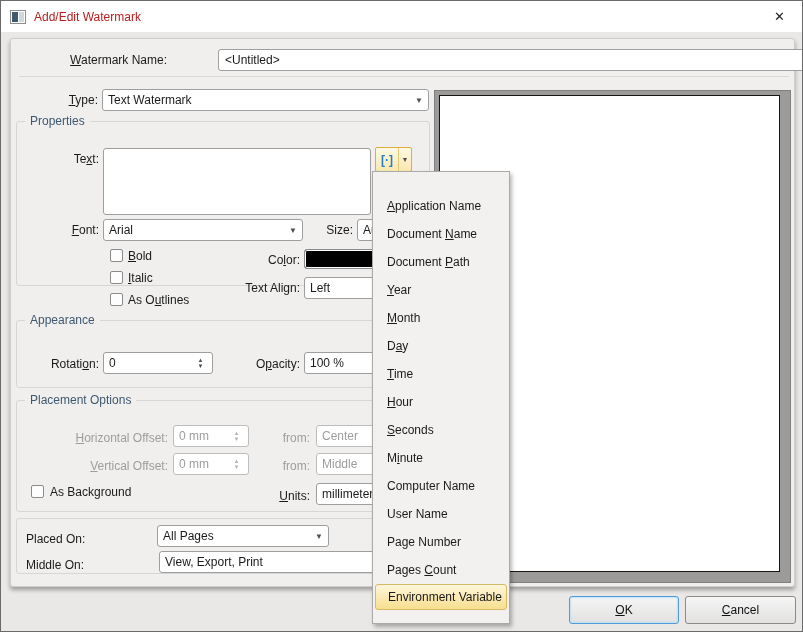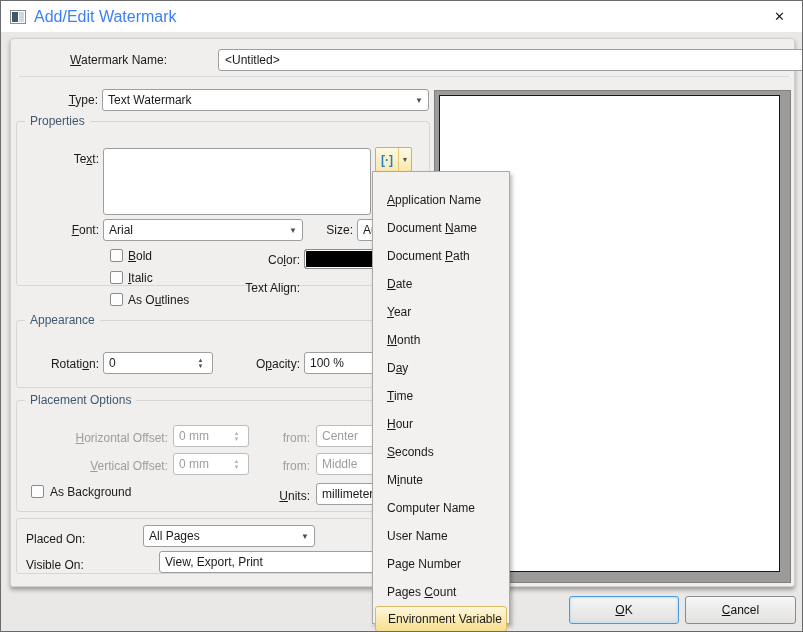--- a/index.html
+++ b/index.html
@@ -20,21 +20,21 @@
   }
 
   
   .titlebar {
     position:absolute; left:0; top:0; right:0; height:31px;
     background:#ffffff; display:flex; align-items:center; padding:0 9px;
   }
   .app-icon { width:16px; height:14px; border:1px solid #8c8c8c; background:#fff; padding:1px; display:flex; margin-right:8px; }
   .app-icon .ic-l { flex:1.4; background:#3d5a6e; }
   .app-icon .ic-r { flex:1; background:#cfd8db; margin-left:1px; }
-  .title-text { font-size:16px; color:#3b82f6; }
+  .title-text { font-size:12px; color:#b91c1c; }
   .close-btn {
     position:absolute; right:0; top:0; width:45px; height:30px;
     display:flex; align-items:center; justify-content:center;
     font-size:13px; color:#222; cursor:default;
   }
 
   
   .panel {
     position:absolute; left:9px; top:37px; width:785px; height:549px;
     background:#f0efee; border:1px solid #d0cfce; border-radius:3px;
@@ -92,21 +92,21 @@
 
   
   .preview { position:absolute; left:423px; top:51px; width:357px; height:493px; background:#9c9b9a; border:1px solid #7f7f7f; }
   .preview-page { position:absolute; left:4px; top:4px; right:10px; bottom:10px; background:#ffffff; border:1px solid #161616; }
 
   
   .menu {
     position:absolute; left:371px; top:170px; width:138px; height:453px;
     background:#f2f1f0; border:1px solid #a9a9a9;
     box-shadow:2px 3px 4px rgba(0,0,0,.28);
-    padding-top:14px; z-index:50;
+    padding-top:20px; z-index:50;
   }
   .menu-item { height:28px; line-height:28px; padding-left:14px; white-space:nowrap; font-size:12px; color:#1a1a1a; }
   .menu-item.hl {
     margin:0 2px; padding-left:12px; height:26px; line-height:24px;
     background:linear-gradient(#fdf6dc, #f7df8e);
     border:1px solid #d8b964; border-radius:3px;
   }
 
   
   .btn {
@@ -169,20 +169,23 @@
       <span class="lbl" style="left:111px; top:126px;"><u>B</u>old</span>
       <div class="checkbox" style="left:93px; top:149px;"></div>
       <span class="lbl" style="left:111px; top:148px;"><u>I</u>talic</span>
       <div class="checkbox" style="left:93px; top:171px;"></div>
       <span class="lbl" style="left:111px; top:170px;">As O<u>u</u>tlines</span>
 
       <span class="lbl r" style="left:203px; top:130px; width:80px;">Co<u>l</u>or:</span>
       <div class="swatch" style="left:287px; top:127px; width:110px;"></div>
 
       <span class="lbl r" style="left:203px; top:158px; width:80px;">Text Align:</span>
+      <div class="combo" style="left:287px; top:155px; width:120px;">
+        <span class="cval">Left</span>
+      </div>
     </div>
 
     <div class="group" style="left:5px; top:281px; width:414px; height:68px;">
       <span class="group-title">Appearance</span>
 
       <span class="lbl r" style="left:10px; top:35px; width:72px;">Rotati<u>o</u>n:</span>
       <div class="spinfield" style="left:86px; top:31px; width:110px;">
         <span>0</span>
         <span class="spin">
             <span>▲</span>
@@ -234,40 +237,39 @@
       <div class="checkbox" style="left:14px; top:84px;"></div>
       <span class="lbl" style="left:33px; top:83px;">As Back<u>g</u>round</span>
       <span class="lbl r" style="left:253px; top:87px; width:40px;"><u>U</u>nits:</span>
       <div class="combo" style="left:299px; top:82px; width:108px;">
         <span class="cval">millimeters</span>
       </div>
     </div>
 
     <div class="group" style="left:5px; top:479px; width:414px; height:56px;padding-left:18px;">
       <span class="lbl" style="left:9px; top:12px;">Placed On:</span>
-      <div class="combo" style="left:126px; top:6px; width:172px;">
+      <div class="combo" style="left:140px; top:6px; width:172px;">
         <span class="cval">All Pages</span>
         <span class="arr">▼</span>
       </div>
-      <span class="lbl" style="left:9px; top:38px;">Visible On:</span>
+      <span class="lbl" style="left:9px; top:38px;">Middle On:</span>
       <div class="field" style="left:142px; top:32px; width:273px;">
         <span>View, Export, Print</span>
       </div>
     </div>
 
     <div class="preview">
       <div class="preview-page"></div>
     </div>
   </div>
 
   <div class="menu">
     <div class="menu-item"><u>A</u>pplication Name</div>
     <div class="menu-item">Document <u>N</u>ame</div>
     <div class="menu-item">Document <u>P</u>ath</div>
-    <div class="menu-item"><u>D</u>ate</div>
     <div class="menu-item"><u>Y</u>ear</div>
     <div class="menu-item"><u>M</u>onth</div>
     <div class="menu-item">D<u>a</u>y</div>
     <div class="menu-item"><u>T</u>ime</div>
     <div class="menu-item"><u>H</u>our</div>
     <div class="menu-item"><u>S</u>econds</div>
     <div class="menu-item">M<u>i</u>nute</div>
     <div class="menu-item">Computer Name</div>
     <div class="menu-item">User Name</div>
     <div class="menu-item">Page Number</div>

